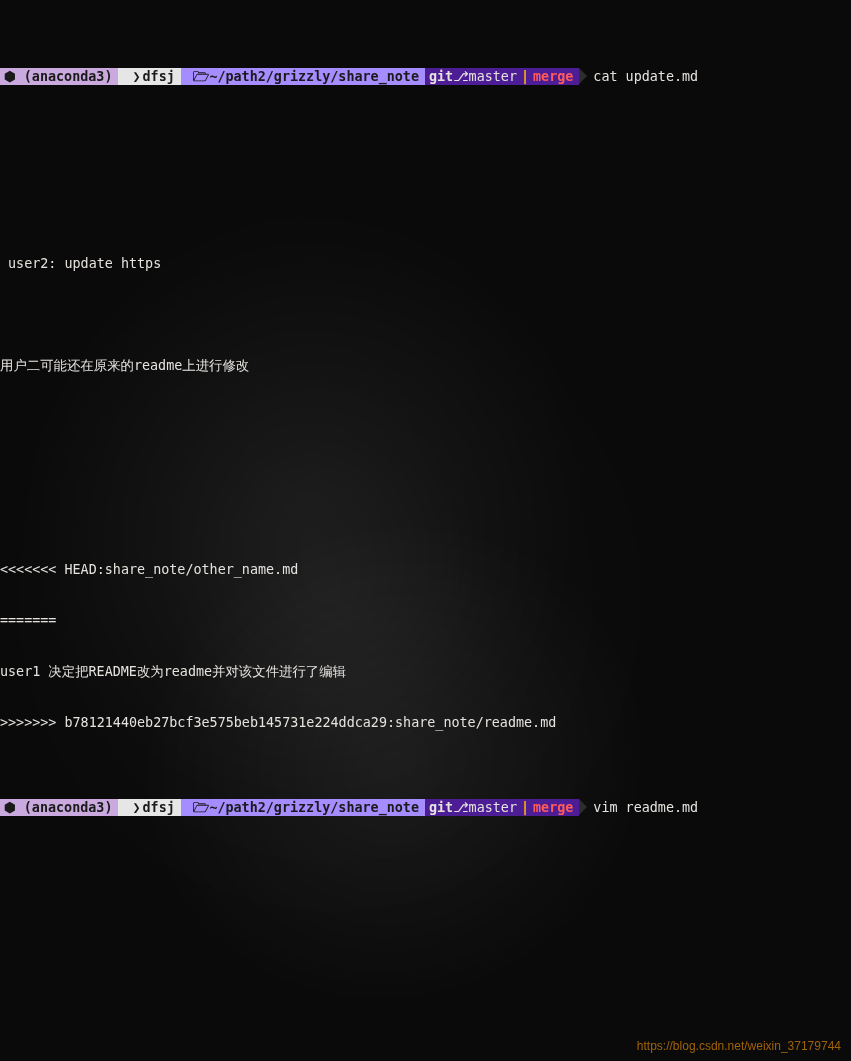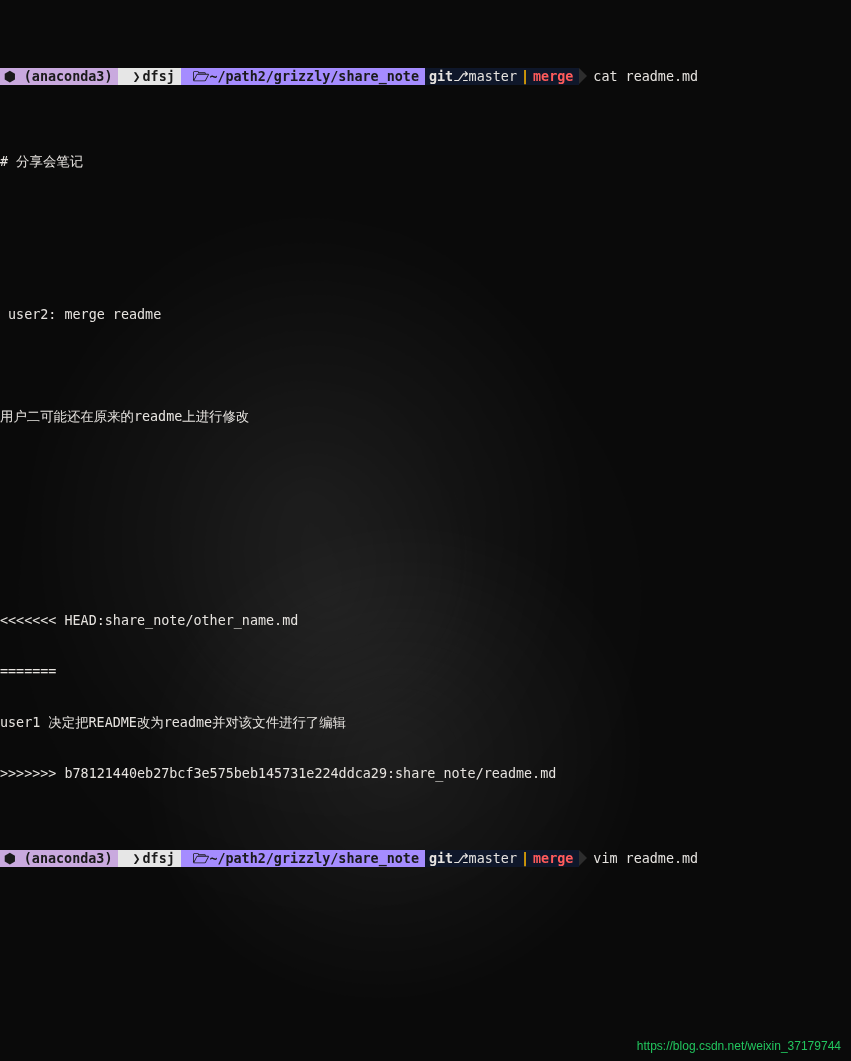--- a/index.html
+++ b/index.html
@@ -85,68 +85,67 @@
     padding-left: 12px;
   }
   .seg-host:after { color: #e6e6e6; }
   .seg-path {
     background: #a58cff;
     color: #1a1a1a;
     padding-left: 12px;
   }
   .seg-path:after { color: #a58cff; }
   .seg-git {
-    background: #0f172a;
+    background: #4c1d95;
     color: #e6e3df;
     font-weight: 400;
   }
   .seg-git:after { color: #2d2d2d; }
   .git-label { color: #e6e3df; font-weight: 700; }
   .branch-icon { color: #e6e3df; }
   .branch-name { color: #e6e3df; }
   .pipe { color: #ffb700; margin: 0 4px; font-weight:700;}
   .merge { color: #ff5b5b; font-weight:700;}
   .cmd {
     color: #e6e3df;
     padding-left: 14px;
     font-weight: 400;
   }
   .watermark {
     position: absolute;
     right: 10px;
     bottom: 6px;
     font-size: 12px;
-    color: #22c55e;
+    color: #a16207;
     font-family: sans-serif;
   }
   .rangle { color:#1a1a1a; font-weight:700; margin:0 2px;}
   .apple { font-size:12px; }
 </style>
 </head>
 <body>
 
 <div class="bg-swirl"></div>
 <div class="bg-swirl2"></div>
 
 <div class="term">
 
   
   <div class="line">
     <span class="seg seg-env">⬢ <span>(anaconda3)</span></span>
     <span class="seg seg-host"><span class="apple"></span><span class="rangle">❯</span><span>dfsj</span></span>
     <span class="seg seg-path"><span>🗁</span><span>~/path2/grizzly/share_note</span></span>
     <span class="seg seg-git"><span class="git-label">git</span> <span class="branch-icon">⎇</span> <span class="branch-name">master</span> <span class="pipe">|</span> <span class="merge">merge</span></span>
-    <span class="cmd">cat readme.md</span>
+    <span class="cmd">cat update.md</span>
   </div>
 
   
-  <div class="line"><span># 分享会笔记</span></div>
-  <div class="line blank"></div>
-  <div class="line blank"></div>
-  <div class="line"><span> user2: merge readme</span></div>
+  <div class="line blank"></div>
+  <div class="line blank"></div>
+  <div class="line"><span> user2: update https</span></div>
   <div class="line blank"></div>
   <div class="line"><span>用户二可能还在原来的readme上进行修改</span></div>
   <div class="line blank"></div>
   <div class="line blank"></div>
   <div class="line blank"></div>
   <div class="line"><span>&lt;&lt;&lt;&lt;&lt;&lt;&lt; HEAD:share_note/other_name.md</span></div>
   <div class="line"><span>=======</span></div>
   <div class="line"><span>user1 决定把README改为readme并对该文件进行了编辑</span></div>
   <div class="line"><span>&gt;&gt;&gt;&gt;&gt;&gt;&gt; b78121440eb27bcf3e575beb145731e224ddca29:share_note/readme.md</span></div>
 

